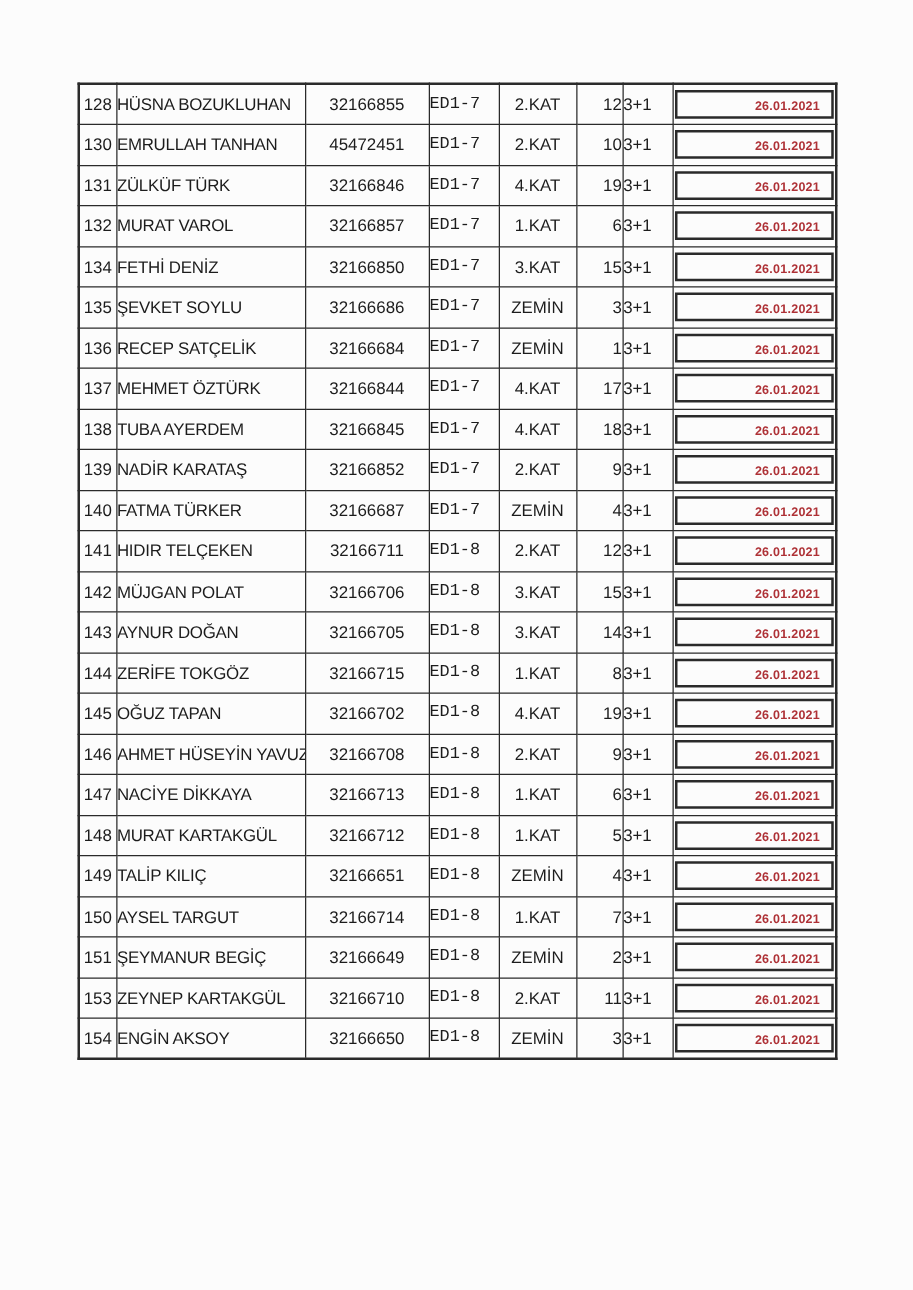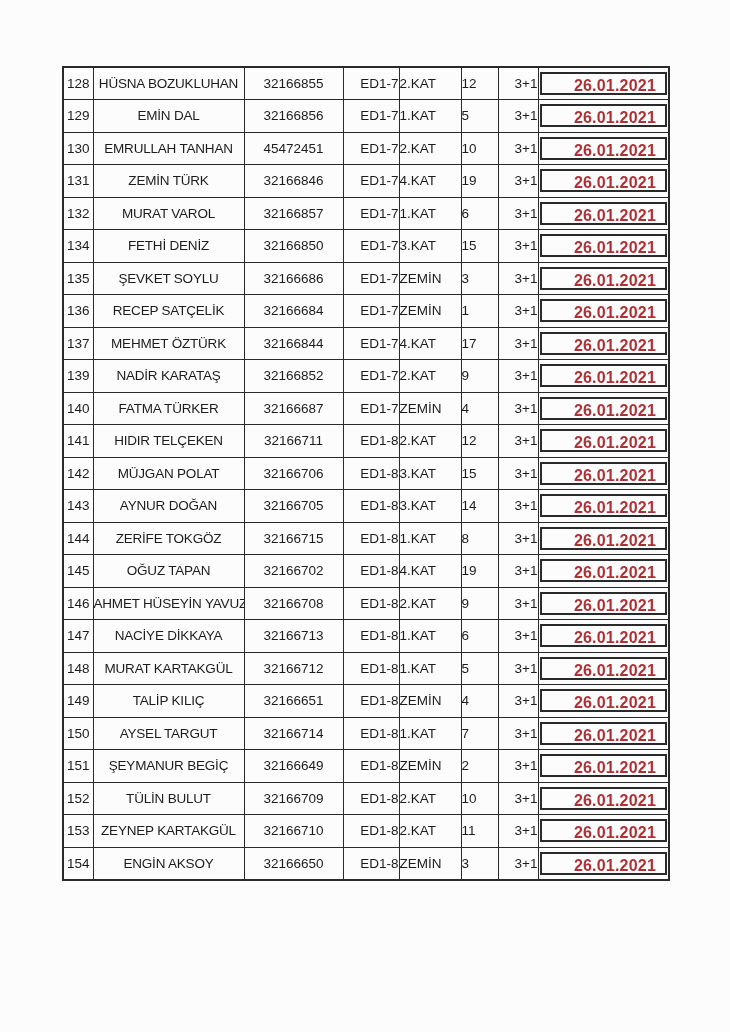--- a/index.html
+++ b/index.html
@@ -32,36 +32,36 @@
   table.roster td {
     border: 1.5px solid var(--grid);
     height: 32.5px;
     padding: 0;
     font-size: 13.5px;
     vertical-align: middle;
     white-space: nowrap;
     overflow: hidden;
   }
   td.c-no    { text-align: center; }
-  td.c-name  { text-align: center; padding-left: 5px; letter-spacing: -0.2px; margin-left: 48px; }
+  td.c-name  { text-align: left; padding-left: 5px; letter-spacing: -0.2px; margin-left: 48px; }
   td.c-id    { text-align: center; padding-right: 10px; }
-  td.c-block { text-align: right; }
-  td.c-floor { }
-  td.c-unit  { text-align: left; }
-  td.c-type  { text-align: right; }
+  td.c-block { text-align: left; font-family: Liberation Mono, monospace; }
+  td.c-floor { text-align: center; }
+  td.c-unit  { text-align: right; }
+  td.c-type  { text-align: left; }
   td.c-date  { padding: 2px; }
   .datebox {
     margin: 1px;
     border: 2px solid var(--grid);
     height: 23px;
     line-height: 23px;
     text-align: right;
     padding-right: 9px;
     font-weight: bold;
-    font-size: 16px;
+    font-size: 10px;
     color: var(--date-red);
     letter-spacing: 0.2px;
   }
 </style>
 </head>
 <body>
 
 <div class="page">
   <table class="roster">
     <colgroup>
@@ -81,49 +81,37 @@
     <td class="c-id">32166855</td>
     <td class="c-block">ED1-7</td>
     <td class="c-floor">2.KAT</td>
     <td class="c-unit">12</td>
     <td class="c-type">3+1</td>
     <td class="c-date">
       <div class="datebox">26.01.2021</div>
     </td>
   </tr>
 
-  <tr>
-    <td class="c-no">129</td>
-    <td class="c-name">EMİN DAL</td>
-    <td class="c-id">32166856</td>
-    <td class="c-block">ED1-7</td>
-    <td class="c-floor">1.KAT</td>
-    <td class="c-unit">5</td>
-    <td class="c-type">3+1</td>
-    <td class="c-date">
-      <div class="datebox">26.01.2021</div>
-    </td>
-  </tr>
 
   <tr>
     <td class="c-no">130</td>
     <td class="c-name">EMRULLAH TANHAN</td>
     <td class="c-id">45472451</td>
     <td class="c-block">ED1-7</td>
     <td class="c-floor">2.KAT</td>
     <td class="c-unit">10</td>
     <td class="c-type">3+1</td>
     <td class="c-date">
       <div class="datebox">26.01.2021</div>
     </td>
   </tr>
 
   <tr>
     <td class="c-no">131</td>
-    <td class="c-name">ZEMİN TÜRK</td>
+    <td class="c-name">ZÜLKÜF TÜRK</td>
     <td class="c-id">32166846</td>
     <td class="c-block">ED1-7</td>
     <td class="c-floor">4.KAT</td>
     <td class="c-unit">19</td>
     <td class="c-type">3+1</td>
     <td class="c-date">
       <div class="datebox">26.01.2021</div>
     </td>
   </tr>
 
@@ -186,20 +174,32 @@
     <td class="c-id">32166844</td>
     <td class="c-block">ED1-7</td>
     <td class="c-floor">4.KAT</td>
     <td class="c-unit">17</td>
     <td class="c-type">3+1</td>
     <td class="c-date">
       <div class="datebox">26.01.2021</div>
     </td>
   </tr>
 
+  <tr>
+    <td class="c-no">138</td>
+    <td class="c-name">TUBA AYERDEM</td>
+    <td class="c-id">32166845</td>
+    <td class="c-block">ED1-7</td>
+    <td class="c-floor">4.KAT</td>
+    <td class="c-unit">18</td>
+    <td class="c-type">3+1</td>
+    <td class="c-date">
+      <div class="datebox">26.01.2021</div>
+    </td>
+  </tr>
 
   <tr>
     <td class="c-no">139</td>
     <td class="c-name">NADİR KARATAŞ</td>
     <td class="c-id">32166852</td>
     <td class="c-block">ED1-7</td>
     <td class="c-floor">2.KAT</td>
     <td class="c-unit">9</td>
     <td class="c-type">3+1</td>
     <td class="c-date">
@@ -356,32 +356,20 @@
     <td class="c-id">32166649</td>
     <td class="c-block">ED1-8</td>
     <td class="c-floor">ZEMİN</td>
     <td class="c-unit">2</td>
     <td class="c-type">3+1</td>
     <td class="c-date">
       <div class="datebox">26.01.2021</div>
     </td>
   </tr>
 
-  <tr>
-    <td class="c-no">152</td>
-    <td class="c-name">TÜLİN BULUT</td>
-    <td class="c-id">32166709</td>
-    <td class="c-block">ED1-8</td>
-    <td class="c-floor">2.KAT</td>
-    <td class="c-unit">10</td>
-    <td class="c-type">3+1</td>
-    <td class="c-date">
-      <div class="datebox">26.01.2021</div>
-    </td>
-  </tr>
 
   <tr>
     <td class="c-no">153</td>
     <td class="c-name">ZEYNEP KARTAKGÜL</td>
     <td class="c-id">32166710</td>
     <td class="c-block">ED1-8</td>
     <td class="c-floor">2.KAT</td>
     <td class="c-unit">11</td>
     <td class="c-type">3+1</td>
     <td class="c-date">

